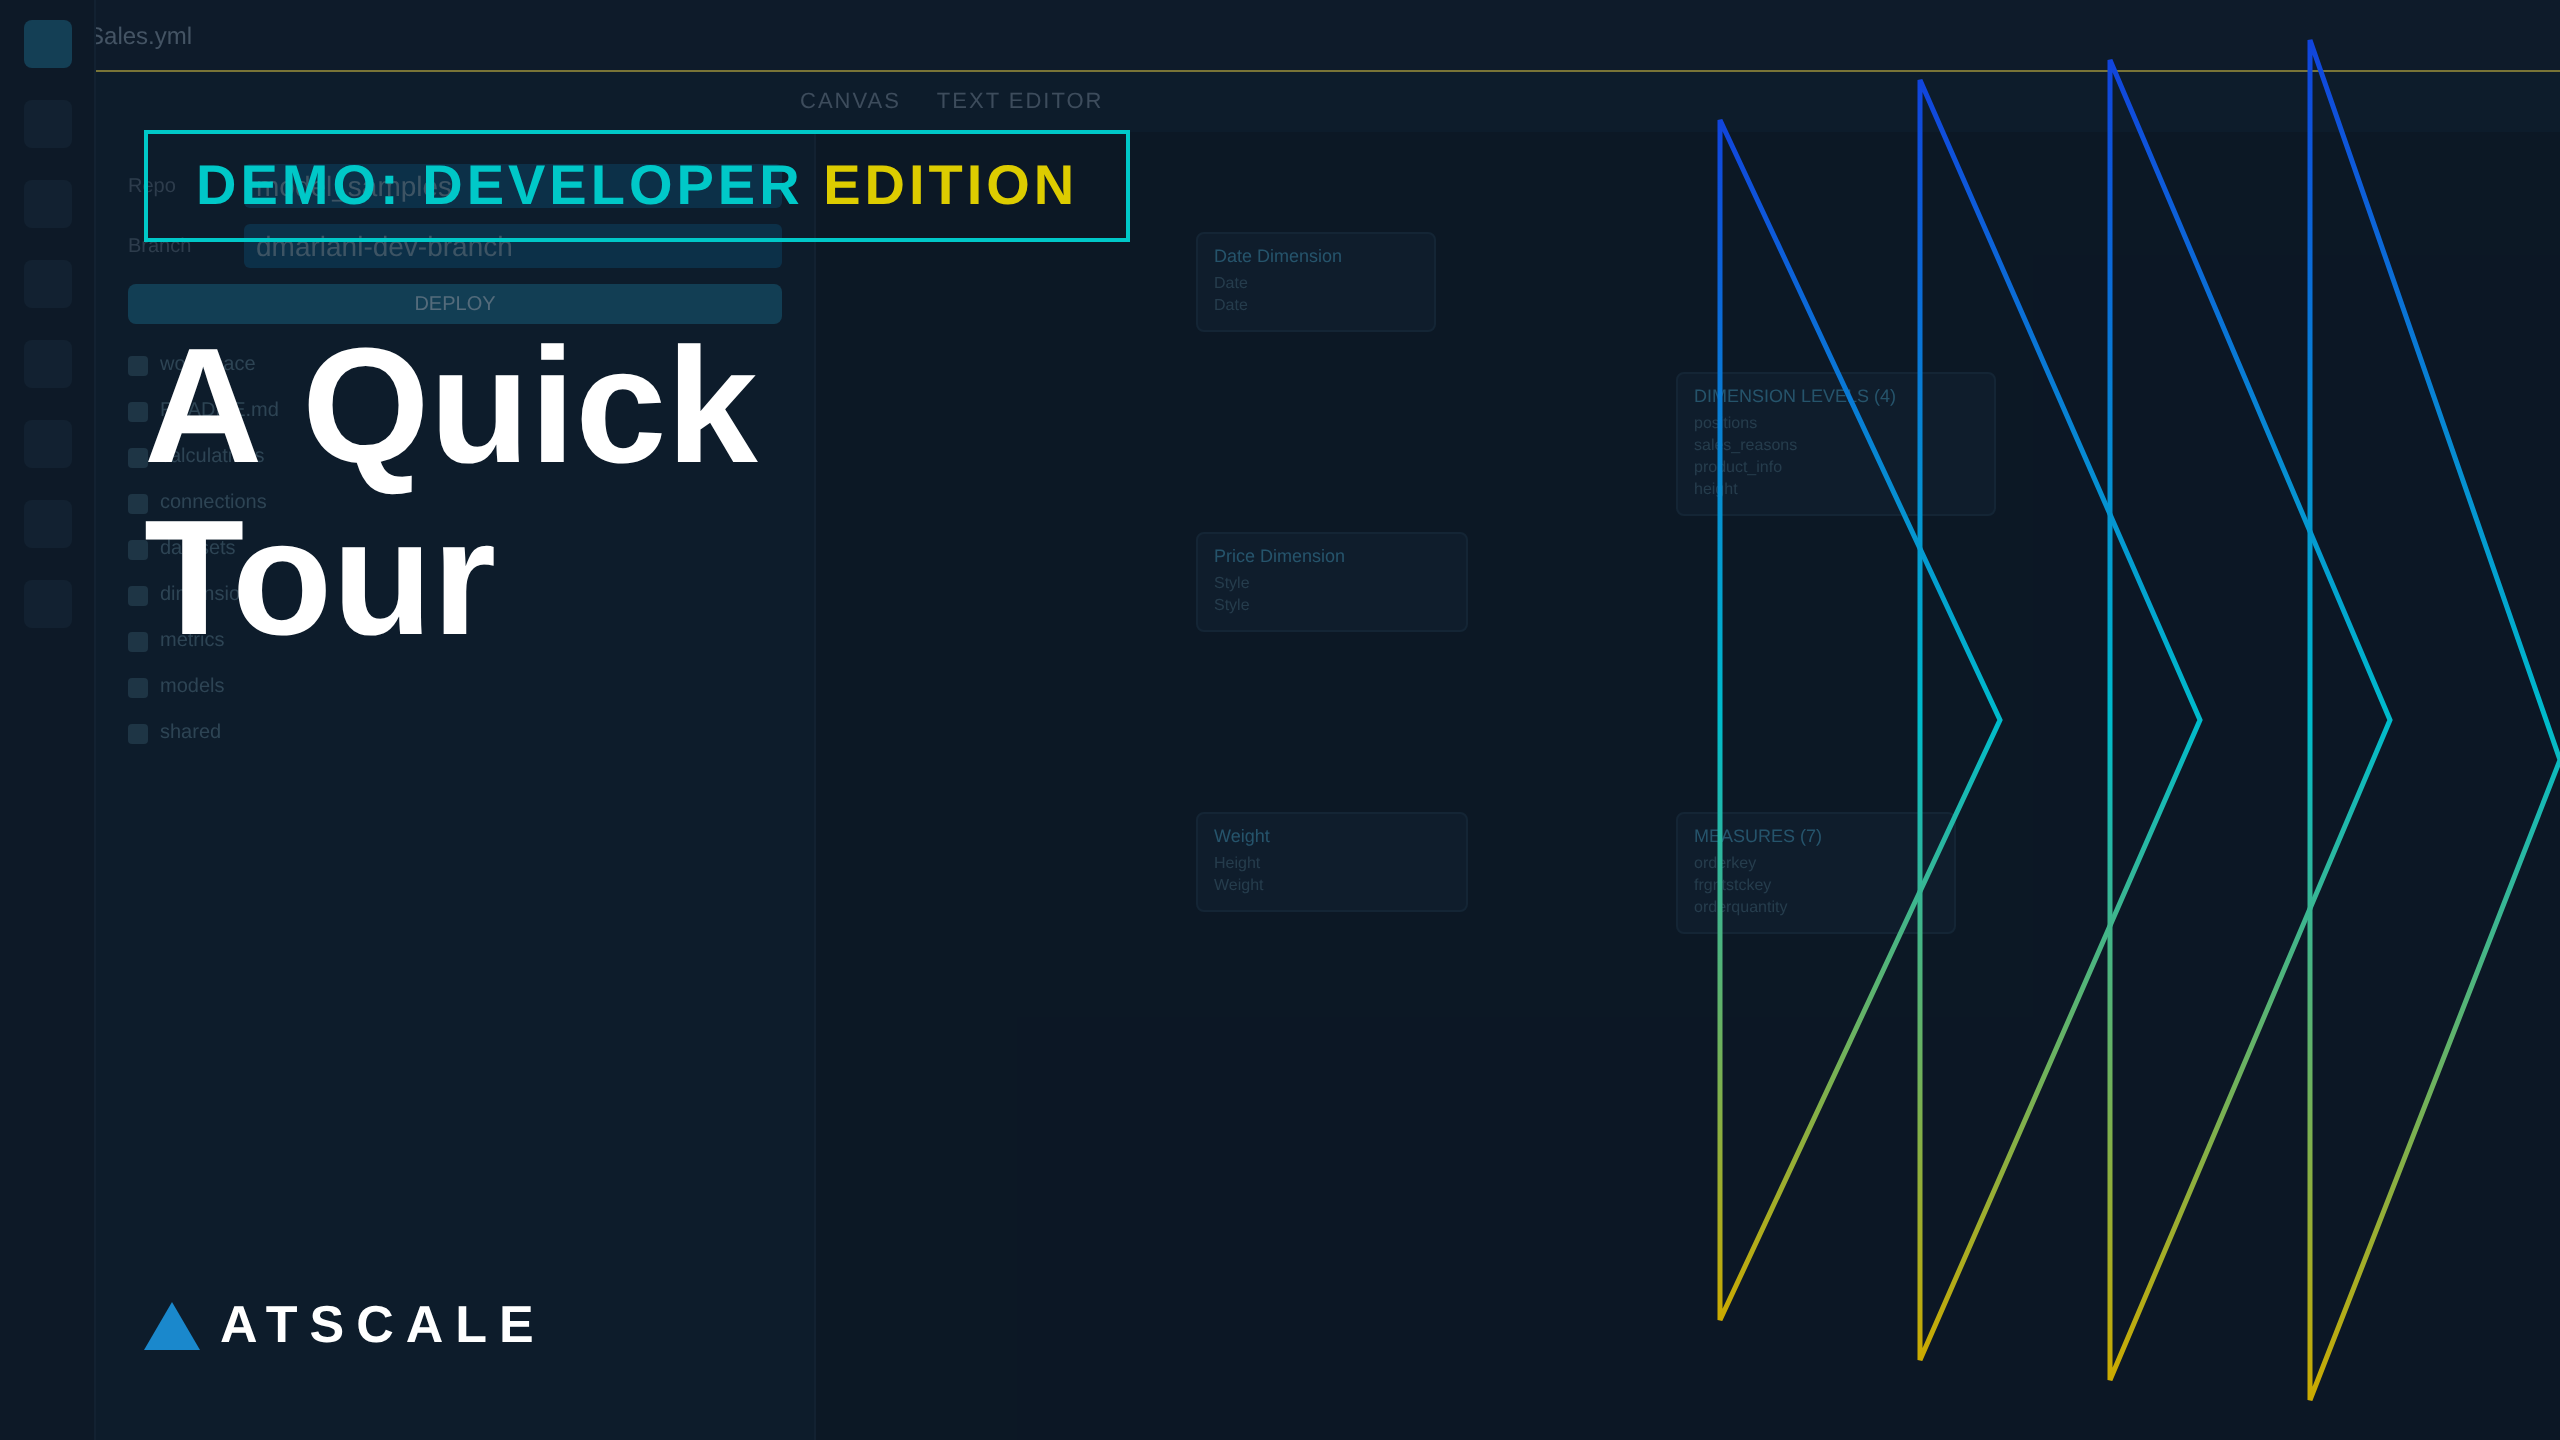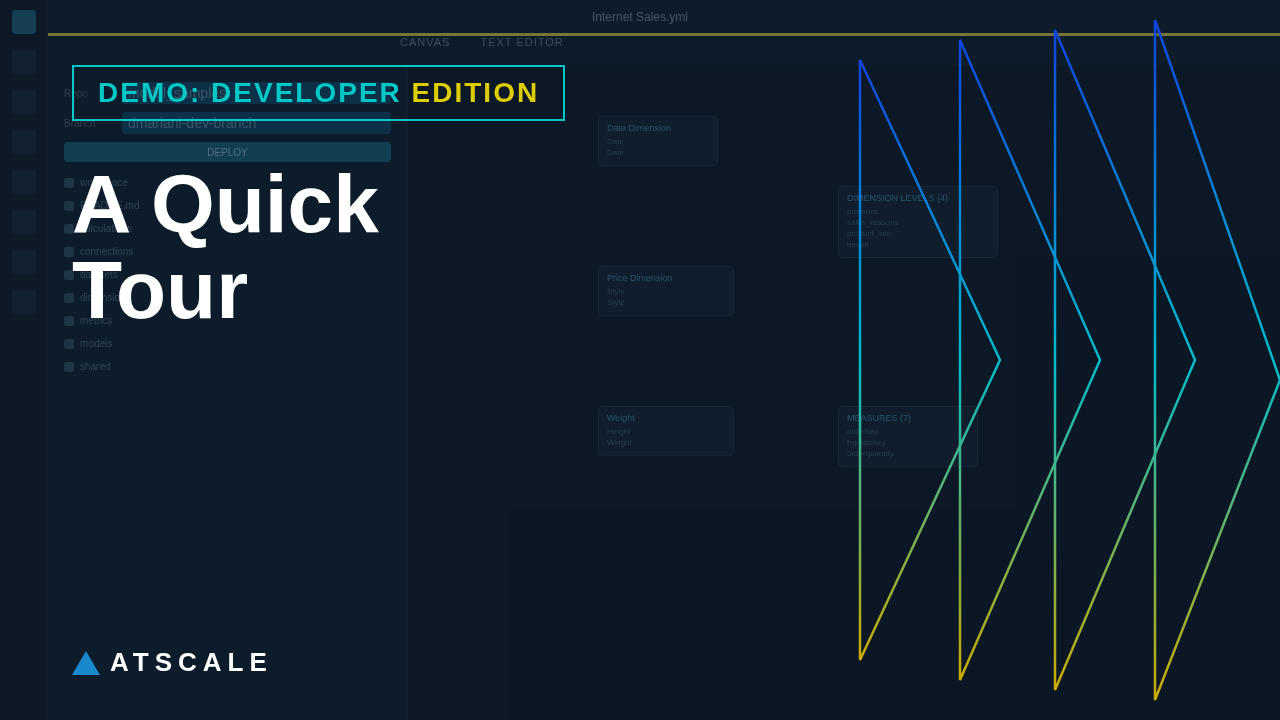--- a/index.html
+++ b/index.html
@@ -30,40 +30,40 @@
     }
 
     
     .bg-topbar {
       position: absolute;
       top: 0;
       left: 0;
       right: 0;
       height: 36px;
       background: #111d2c;
-      border-bottom: 3px solid #fde047;
-      display: flex;
-      align-items: center;
-      justify-content: center;
+      border-bottom: 1px solid #fde047;
+      display: flex;
+      align-items: center;
     }
 
     .bg-topbar-title {
       color: #8899aa;
       font-size: 12px;
     }
 
     .bg-tabs {
       position: absolute;
       top: 36px;
       left: 0;
       right: 0;
       height: 30px;
       background: #0f1e2e;
       display: flex;
-      gap: 30px;
+      align-items: center;
+      gap: 18px;
       padding-left: 400px;
     }
 
     .bg-tab {
       color: #778899;
       font-size: 11px;
       letter-spacing: 1px;
     }
 
     

